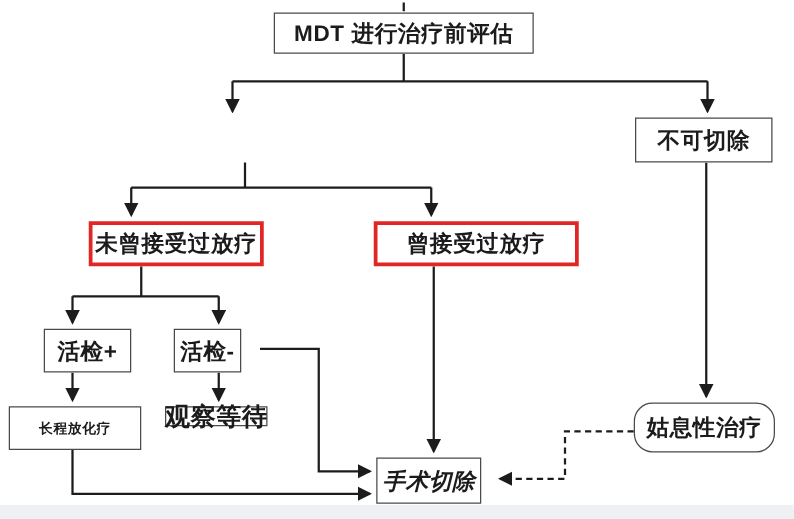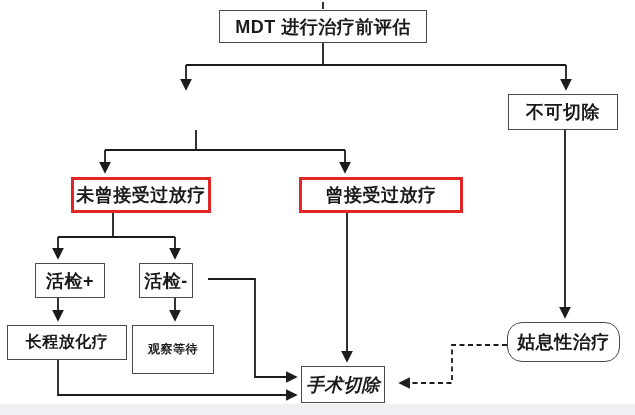--- a/index.html
+++ b/index.html
@@ -30,22 +30,22 @@
     background:#eef0f3;z-index:1;
   }
   
   #n-mdt        {left:219px;top:10px; width:208px;height:33px;}
   #n-resect     {left:136px;top:94px; width:112px;height:36px;}
   #n-unresect   {left:508px;top:94px; width:110px;height:36px;}
   #n-nort       {left:47px; top:177px;width:140px;height:36px;}
   #n-rt         {left:275px;top:177px;width:164px;height:36px;}
   #n-biopsy-pos {left:35px; top:263px;width:70px; height:35px;}
   #n-biopsy-neg {left:139px;top:263px;width:54px; height:35px;}
-  #n-longcourse {left:7px;  top:325px;width:120px;height:35px;font-size:16px;}
-  #n-watchwait  {left:132px;top:325px;width:82px; height:49px;font-size:12px;}
+  #n-longcourse {left:7px;  top:325px;width:106px;height:35px;font-size:11px;}
+  #n-watchwait  {left:132px;top:325px;width:82px; height:16px;font-size:20px;}
   #n-surgery    {left:301px;top:366px;width:84px; height:37px;font-style:italic;}
   #n-palliative {left:507px;top:322px;width:113px;height:40px;border-radius:15px;}
 </style>
 </head>
 <body>
 
 <div class="canvas">
 
   <svg class="connector-layer" viewBox="0 0 635 415" xmlns="http://www.w3.org/2000/svg">
     <defs>

